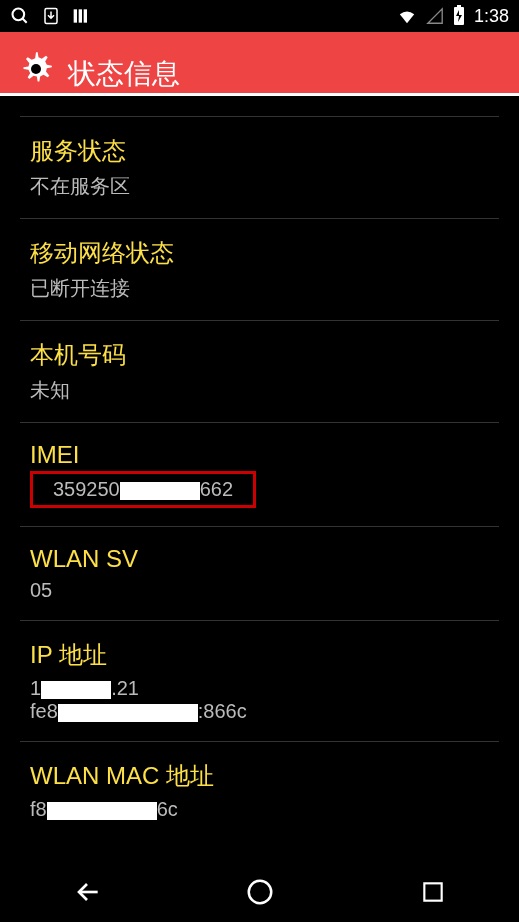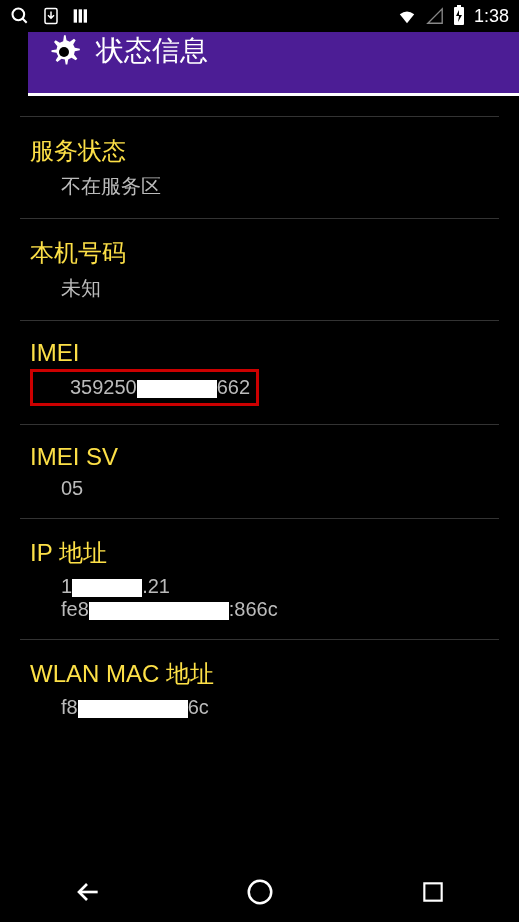--- a/index.html
+++ b/index.html
@@ -38,25 +38,24 @@
       align-items: center;
       justify-content: center;
     }
     .time {
       font-size: 18px;
       color: #fff;
     }
     .app-header {
       height: 64px;
       display: flex;
-      align-items: flex-start;
+      align-items: flex-end;
       padding: 0 16px;
-      background: #4c1d95;
+      background: #ef4444;
       border-bottom: 3px solid #fff;
-      margin-left: 28px;
     }
     .gear-icon {
       margin-right: 12px;
     }
     .app-title {
       font-size: 28px;
       color: #fff;
       font-weight: normal;
     }
     .content {
@@ -71,28 +70,27 @@
       margin-top: 20px;
     }
     .item-title {
       font-size: 24px;
       color: #fde047;
       margin-bottom: 6px;
     }
     .item-value {
       font-size: 20px;
       color: #bbb;
-      margin-left: 31px;
     }
     .item-value-line {
       display: block;
     }
     .highlight-box {
       border: 3px solid #cc0000;
-      padding: 4px 6px;
+      padding: 4px 20px;
       display: inline-block;
       margin-top: -4px;
     }
     .redacted {
       background: #fff;
       color: #fff;
       display: inline-block;
       height: 18px;
       vertical-align: middle;
     }
@@ -174,37 +172,41 @@
 </div>
 
 <div class="content">
 
   <div class="list-item">
     <div class="item-title">服务状态</div>
     <div class="item-value">不在服务区</div>
   </div>
 
 
+  <div class="list-item">
+    <div class="item-title">移动网络状态</div>
+    <div class="item-value">已断开连接</div>
+  </div>
 
   <div class="list-item">
     <div class="item-title">本机号码</div>
     <div class="item-value">未知</div>
   </div>
 
   <div class="list-item">
     <div class="item-title">IMEI</div>
     <div class="highlight-box">
       <span class="item-value">
         <span>359250</span><span class="redacted" style="width:80px;"></span><span>662</span>
       </span>
     </div>
   </div>
 
   <div class="list-item">
-    <div class="item-title">IMEI SV</div>
+    <div class="item-title">WLAN SV</div>
     <div class="item-value">05</div>
   </div>
 
   <div class="list-item">
     <div class="item-title">IP 地址</div>
     <div class="item-value">
       <span class="item-value-line">
         <span>1</span><span class="redacted" style="width:70px;"></span><span>.21</span>
       </span>
       <span class="item-value-line">

